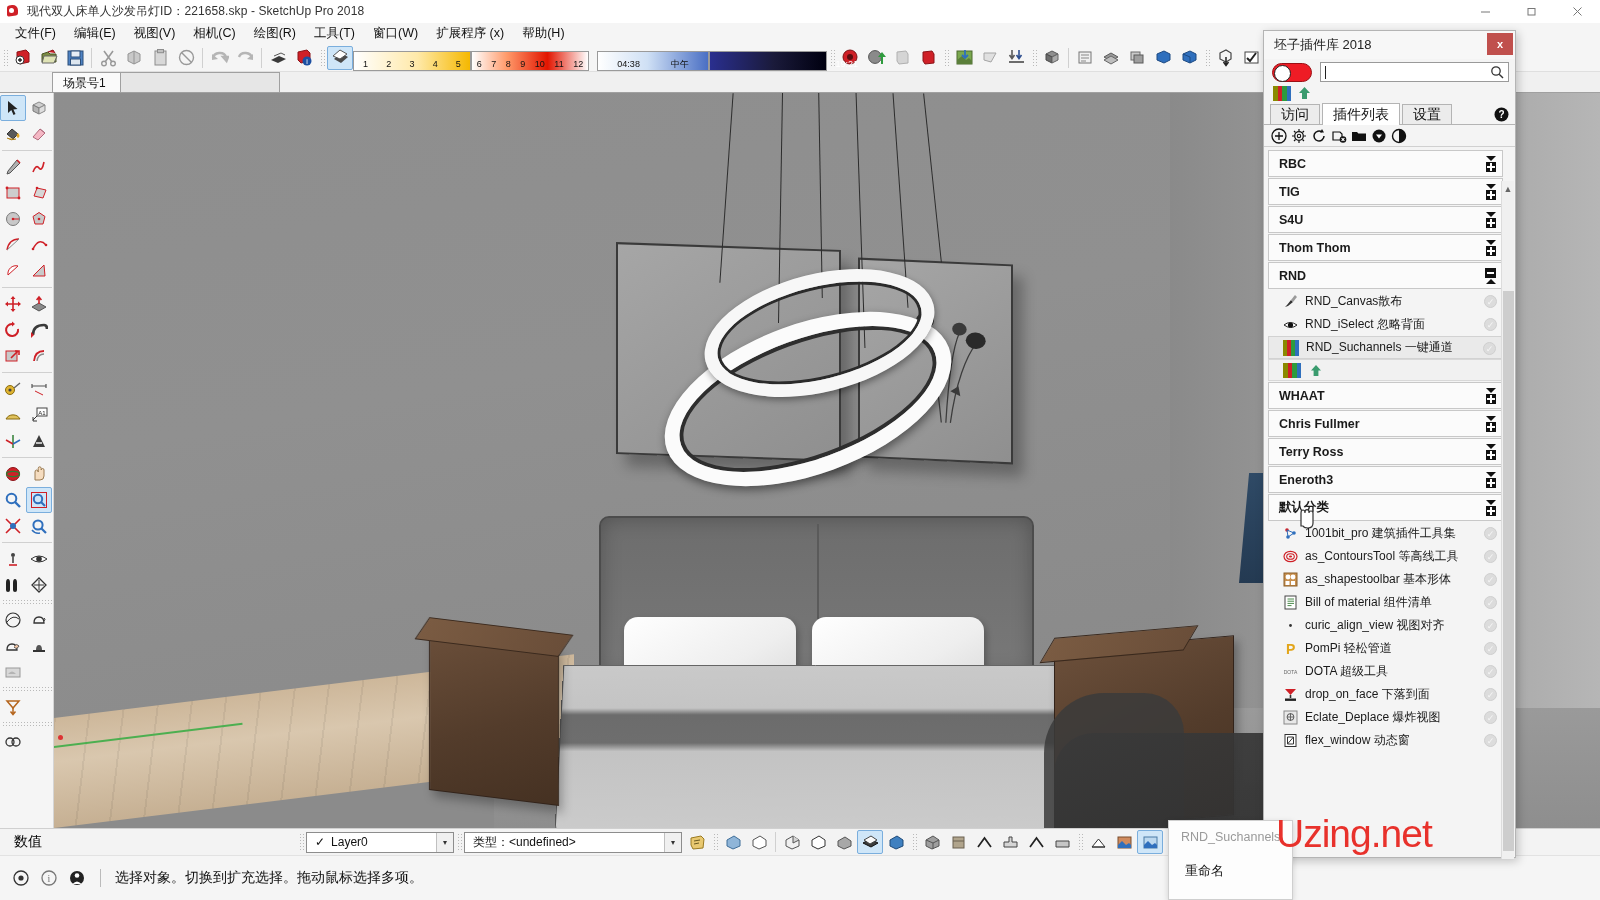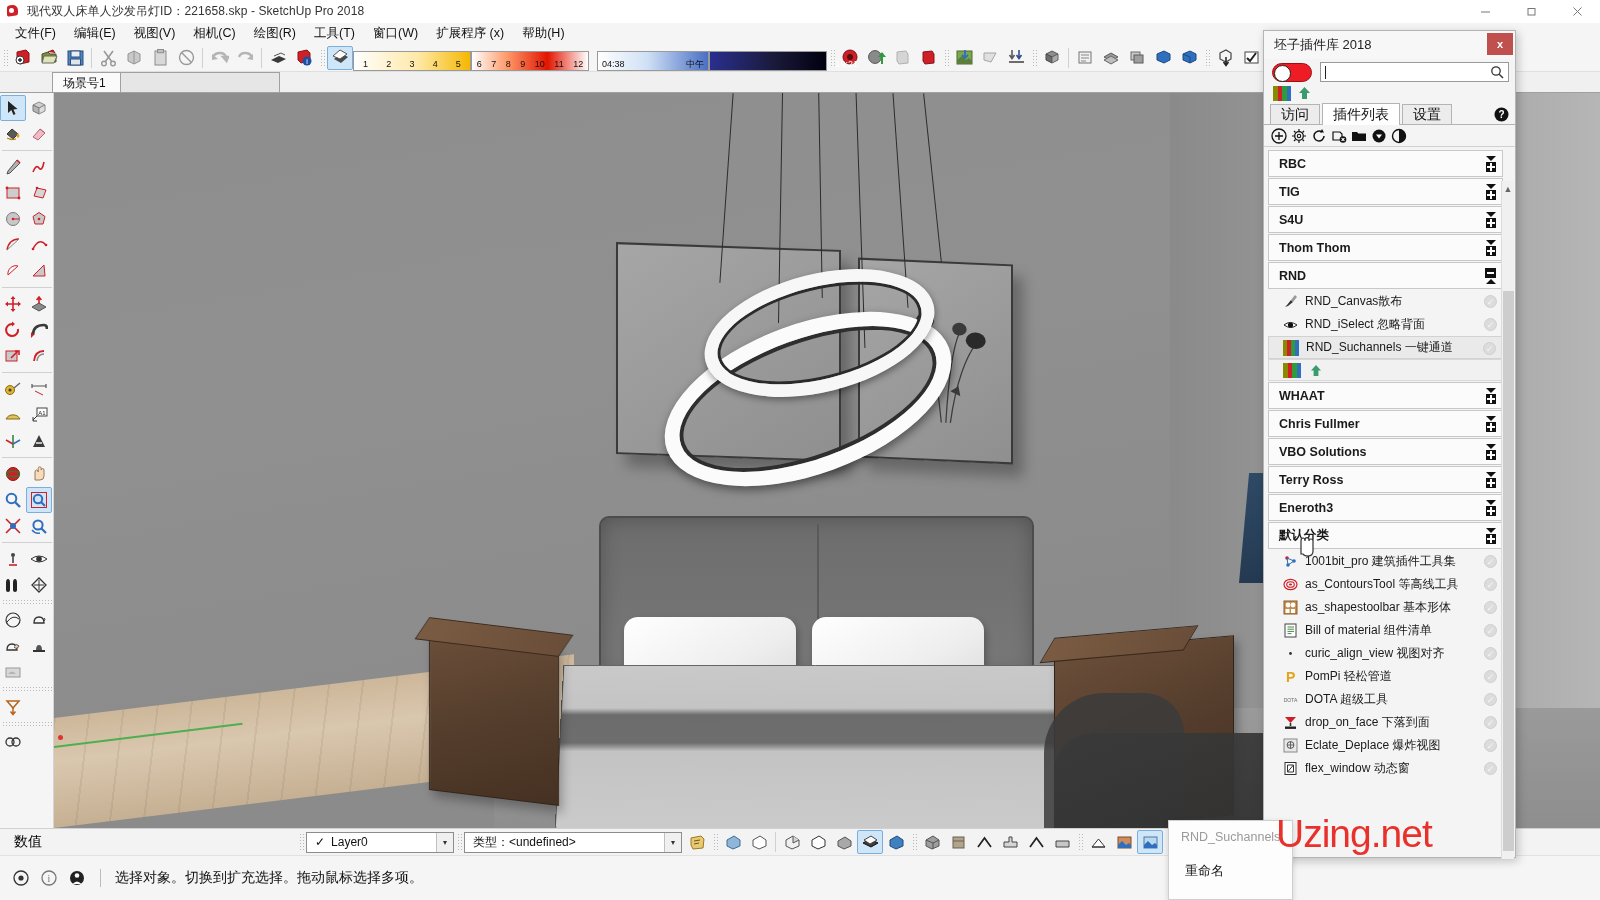--- a/index.html
+++ b/index.html
@@ -507,21 +507,21 @@
           <span>7</span>
           <span>8</span>
           <span>9</span>
           <span>10</span>
           <span>11</span>
           <span>12</span>
         </div>
       </div>
       <div style="width:8px"></div>
       <div class="gradbox time1">
-        <div class="gradlabels" style="justify-content:space-between;padding:0 4px">
+        <div class="gradlabels" style="padding:0 4px">
           <span>04:38</span>
           <span>中午</span>
         </div>
       </div>
       <div class="gradbox time2">
         <div class="gradlabels dark" style="justify-content:flex-end;padding-right:4px">
           <span>19:21</span>
         </div>
       </div>
     </div>
@@ -1309,27 +1309,20 @@
       </div>
 
       <div class="cat">
         <span class="cname">Chris Fullmer</span>
         <div class="cbtn">
             <div class="glyph-tri"></div>
             <div class="glyph-sq"></div>
           </div>
       </div>
 
-      <div class="cat">
-        <span class="cname">VBO Solutions</span>
-        <div class="cbtn">
-            <div class="glyph-tri"></div>
-            <div class="glyph-sq"></div>
-          </div>
-      </div>
 
       <div class="cat">
         <span class="cname">Terry Ross</span>
         <div class="cbtn">
             <div class="glyph-tri"></div>
             <div class="glyph-sq"></div>
           </div>
       </div>
 
       <div class="cat">

